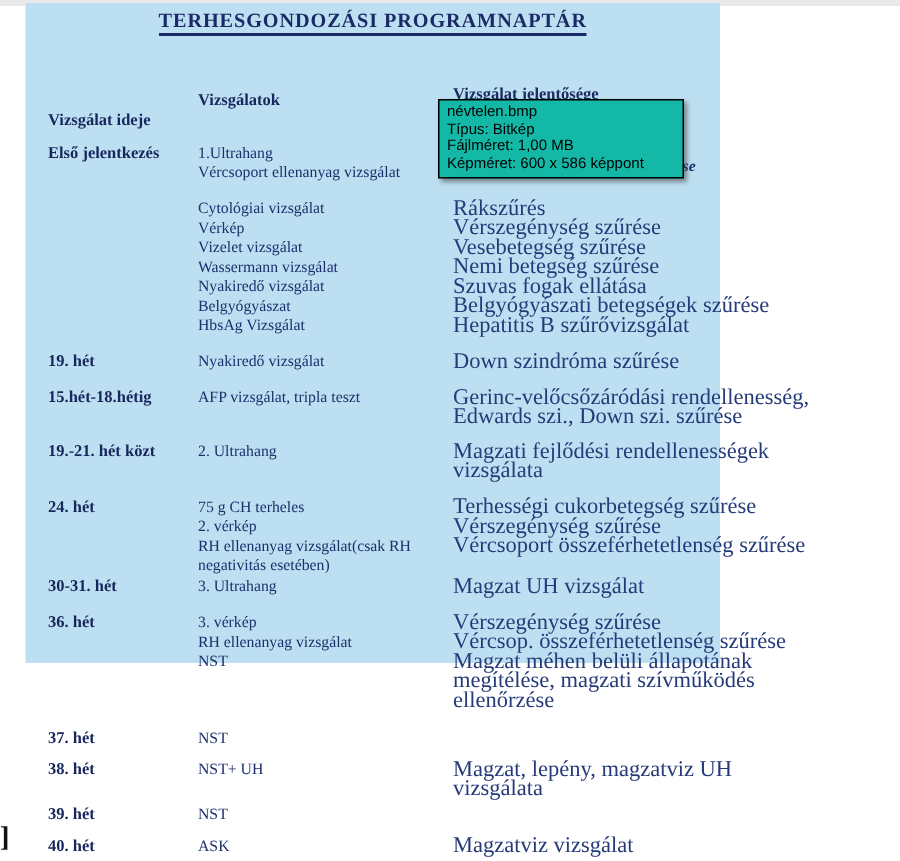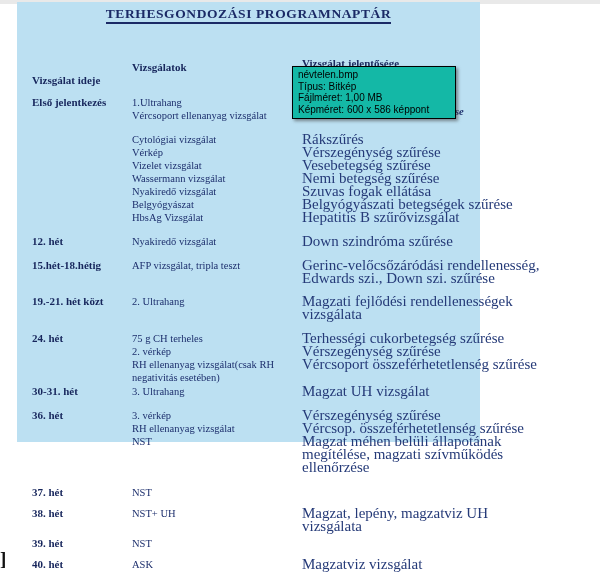--- a/index.html
+++ b/index.html
@@ -97,21 +97,21 @@
           <div>Rákszűrés</div>
           <div>Vérszegénység szűrése</div>
           <div>Vesebetegség szűrése</div>
           <div>Nemi betegség szűrése</div>
           <div>Szuvas fogak ellátása</div>
           <div>Belgyógyászati betegségek szűrése</div>
           <div>Hepatitis B szűrővizsgálat</div>
         </div>
       </div>
       <div class="row" style="top: 233px;">
-        <div class="c-time">12. hét</div>
+        <div class="c-time">19. hét</div>
         <div class="c-tests">
           <div>Nyakiredő vizsgálat</div>
         </div>
         <div class="c-sig">
           <div>Down szindróma szűrése</div>
         </div>
       </div>
       <div class="row" style="top: 257px;">
         <div class="c-time">15.hét-18.hétig</div>
         <div class="c-tests">

